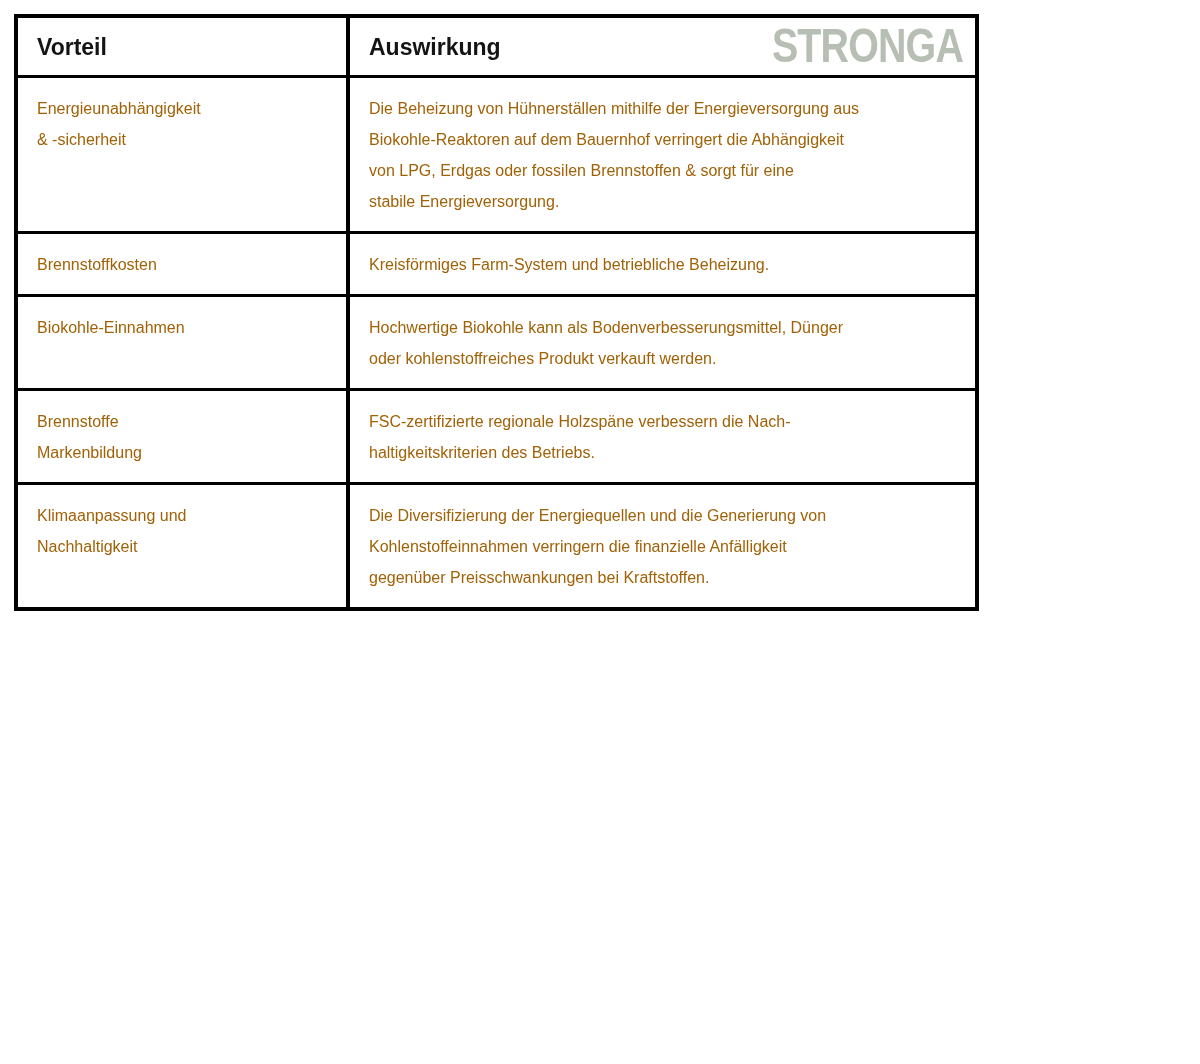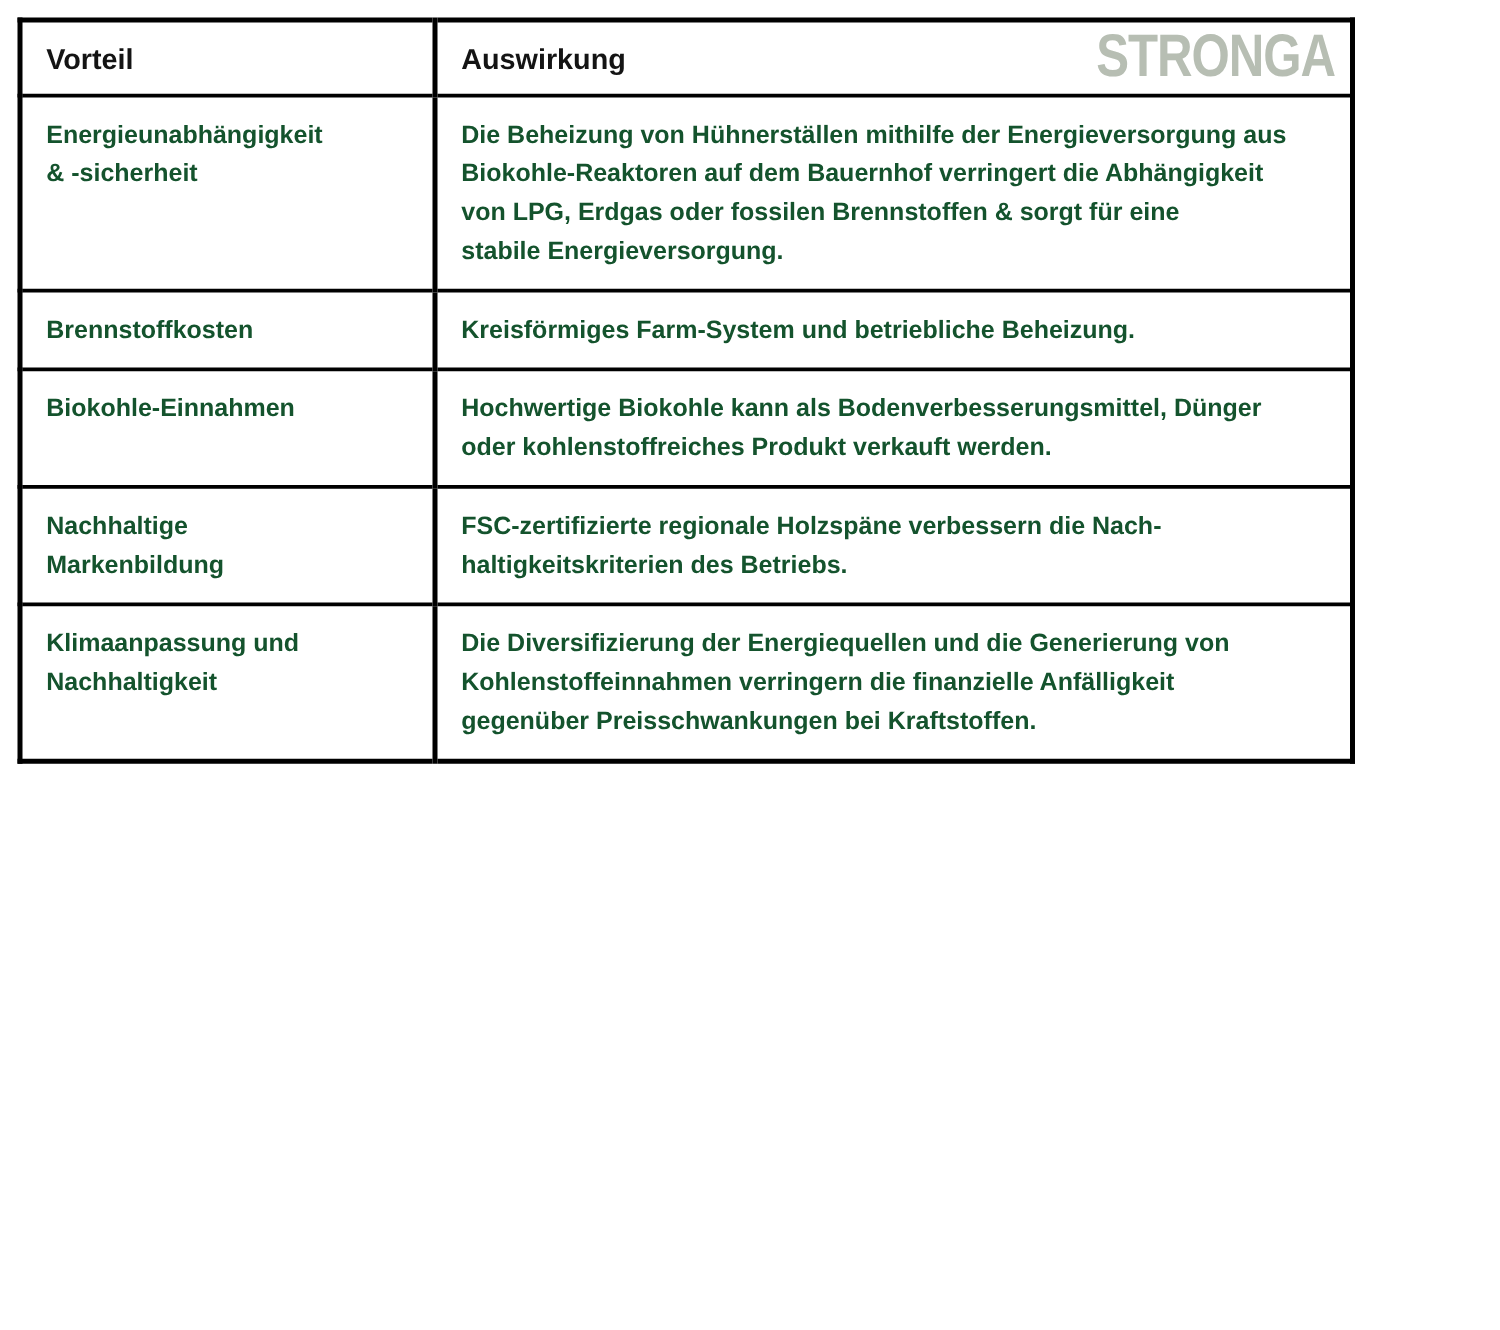--- a/index.html
+++ b/index.html
@@ -6,21 +6,21 @@
   html, body {
     width: 1200px;
     height: 1064px;
     background: #ffffff;
     font-family: "Liberation Sans", sans-serif;
   }
   .table-wrap {
     position: absolute;
     left: 14px;
     top: 14px;
-    width: 1070px;
+    width: 965px;
   }
   table.benefits {
     width: 100%;
     border-collapse: collapse;
     table-layout: fixed;
     border: 4px solid #000000;
     background: #ffffff;
   }
   table.benefits col.col-vorteil { width: 332px; }
   table.benefits th, table.benefits td {
@@ -34,24 +34,24 @@
     border-right-width: 4px;
   }
   table.benefits th {
     font-size: 23px;
     line-height: 28px;
     font-weight: bold;
     color: #141414;
     position: relative;
   }
   table.benefits td {
-    font-size: 20px;
+    font-size: 16px;
     line-height: 31px;
-    font-weight: 700;
-    color: #14532d;
+    font-weight: 400;
+    color: #a16207;
     white-space: pre-line;
   }
   .logo {
     position: absolute;
     top: 4px;
     right: 12px;
     font-size: 48px;
     line-height: 48px;
     font-weight: bold;
     letter-spacing: -1px;
@@ -91,21 +91,21 @@
       <tr>
         <td>Brennstoffkosten</td>
         <td>Kreisförmiges Farm-System und betriebliche Beheizung.</td>
       </tr>
       <tr>
         <td>Biokohle-Einnahmen</td>
         <td>Hochwertige Biokohle kann als Bodenverbesserungsmittel, Dünger
 oder kohlenstoffreiches Produkt verkauft werden.</td>
       </tr>
       <tr>
-        <td>Nachhaltige
+        <td>Brennstoffe
 Markenbildung</td>
         <td>FSC-zertifizierte regionale Holzspäne verbessern die Nach-
 haltigkeitskriterien des Betriebs.</td>
       </tr>
       <tr>
         <td>Klimaanpassung und
 Nachhaltigkeit</td>
         <td>Die Diversifizierung der Energiequellen und die Generierung von
 Kohlenstoffeinnahmen verringern die finanzielle Anfälligkeit
 gegenüber Preisschwankungen bei Kraftstoffen.</td>

